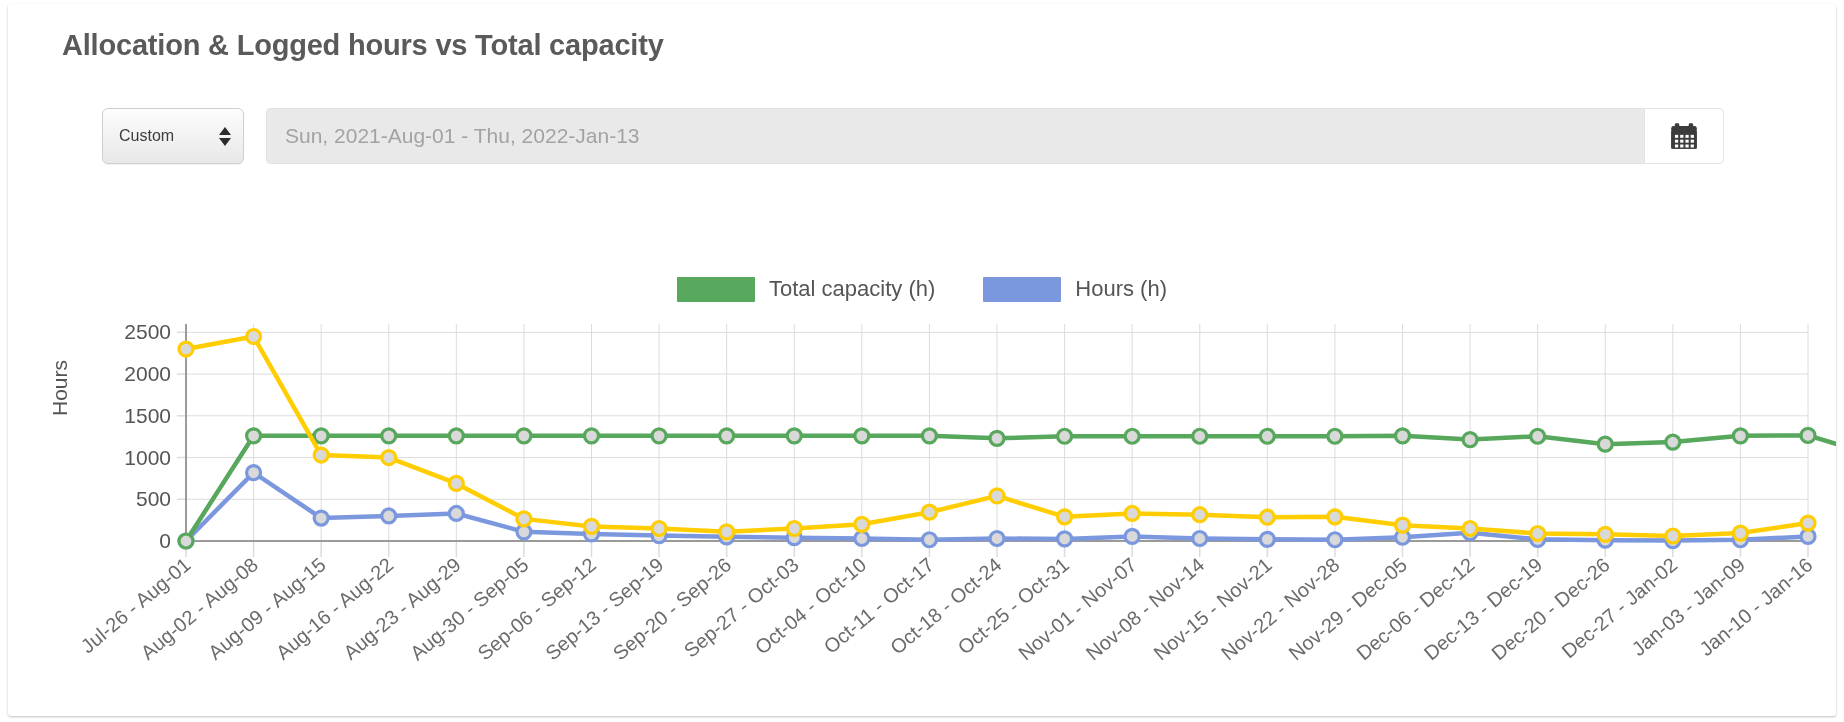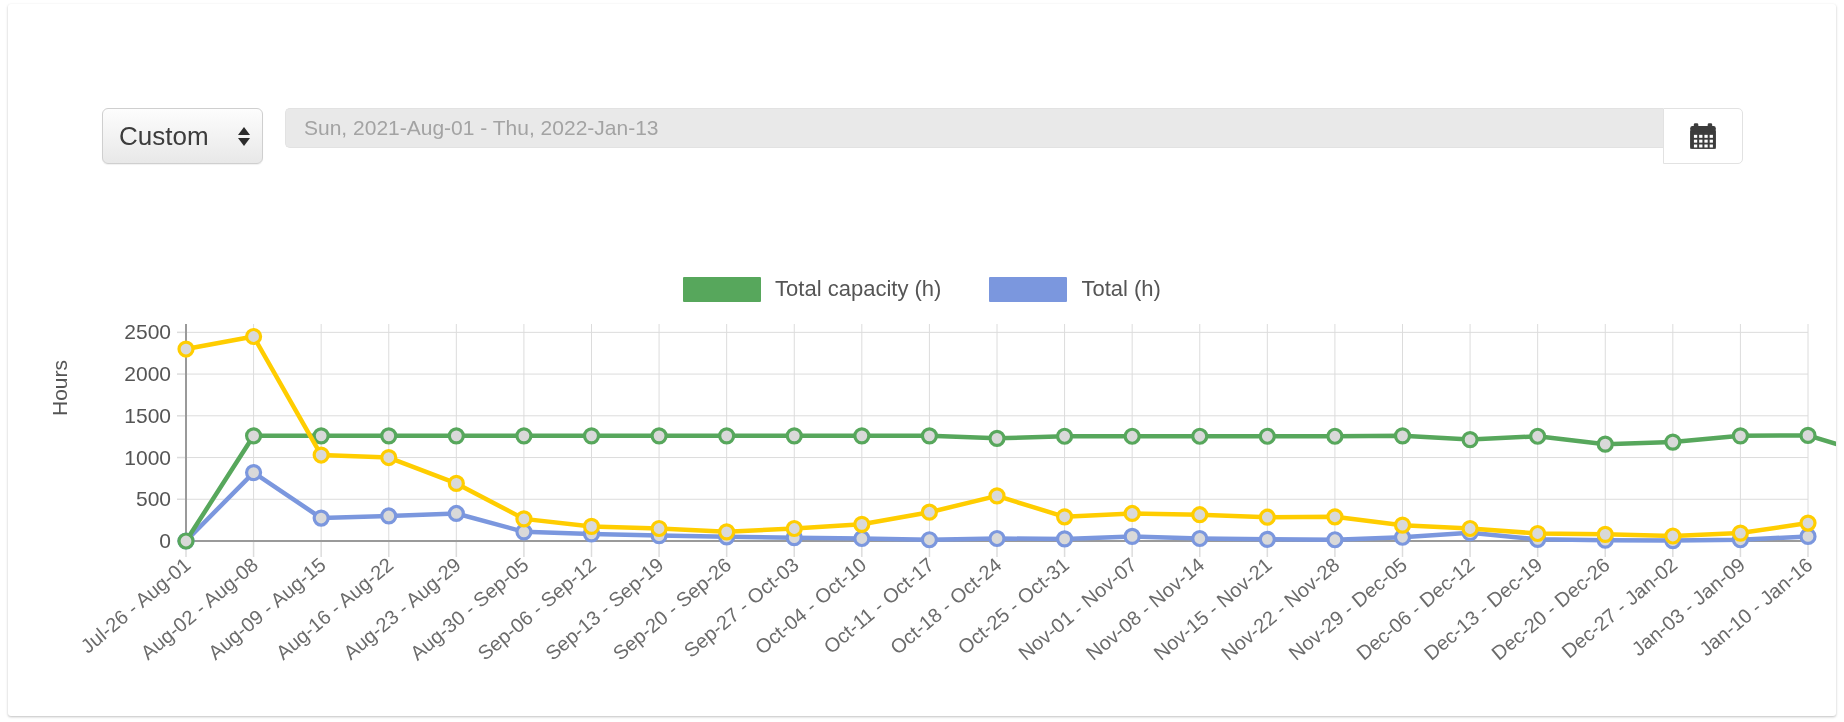--- a/index.html
+++ b/index.html
@@ -40,30 +40,30 @@
   
   .toolbar {
     position: absolute;
     left: 94px;
     top: 104px;
     height: 56px;
     display: flex;
     align-items: stretch;
   }
   .range-select {
-    width: 161px;
+    width: 142px;
     height: 56px;
     border: 1px solid #cfcfcf;
     border-radius: 6px;
     background: linear-gradient(#fdfdfd, #e8e8e8);
     display: flex;
     align-items: center;
     justify-content: space-between;
     padding: 0 12px 0 16px;
-    font-size: 26px;
+    font-size: 16px;
     color: #3c3c3c;
     cursor: pointer;
     box-shadow: 0 1px 1px rgba(0,0,0,0.06);
   }
   .spinner {
     display: flex;
     flex-direction: column;
     align-items: center;
     justify-content: center;
     gap: 3px;
@@ -72,21 +72,21 @@
   .spinner .tri {
     width: 0; height: 0;
     border-left: 6px solid transparent;
     border-right: 6px solid transparent;
   }
   .spinner .up { border-bottom: 8px solid #2b2b2b; }
   .spinner .down { border-top: 8px solid #2b2b2b; }
 
   .date-input {
     width: 1378px;
-    height: 40px;
+    height: 56px;
     margin-left: 22px;
     background: #e9e9e9;
     border: 1px solid #e2e2e2;
     border-right: none;
     border-radius: 5px 0 0 5px;
     display: flex;
     align-items: center;
     padding-left: 18px;
     font-size: 21px;
     color: #a3a3a3;
@@ -166,20 +166,21 @@
     font-size: 20px;
     fill: #6b6b6b;
   }
 </style>
 </head>
 <body>
 
 <div id="page">
   <div class="card">
 
+    <div class="panel-title">Allocation &amp; Logged hours vs Total capacity</div>
 
     <div class="toolbar">
       <div class="range-select">
         <span>Custom</span>
         <span class="spinner">
           <span class="tri up"></span>
           <span class="tri down"></span>
         </span>
       </div>
 
@@ -209,21 +210,21 @@
       </div>
     </div>
 
     <div class="legend">
       <div class="legend-item">
         <span class="legend-swatch" style="background:#57a75c"></span>
         <span class="legend-label">Total capacity (h)</span>
       </div>
       <div class="legend-item">
         <span class="legend-swatch" style="background:#7b97de"></span>
-        <span class="legend-label">Total (h)</span>
+        <span class="legend-label">Hours (h)</span>
       </div>
     </div>
 
     <div class="chart-area">
       <div class="ylabel">Hours</div>
       <svg id="chart-svg" width="1828" height="712">
           <line x1="178" y1="537" x2="1800" y2="537" stroke="#dcdcdc" stroke-width="1"></line>
           <line x1="169" y1="537" x2="178" y2="537" stroke="#dcdcdc" stroke-width="1.5"></line>
           <text x="163" y="544" text-anchor="end" class="tick-text">0</text>
           <line x1="178" y1="495.2692307692308" x2="1800" y2="495.2692307692308" stroke="#dcdcdc" stroke-width="1"></line>

